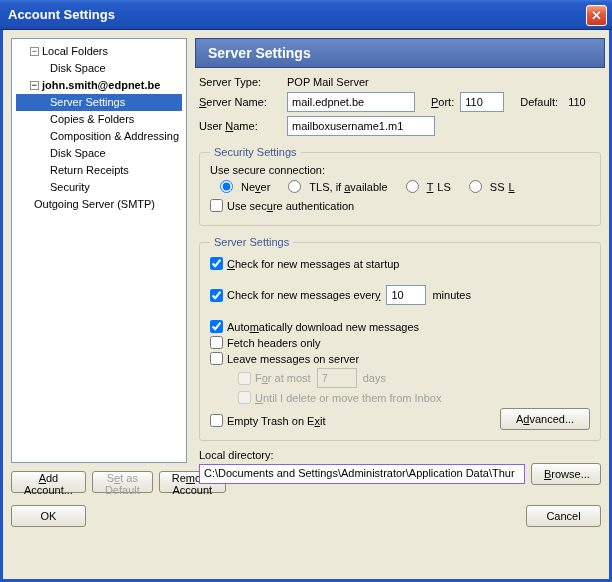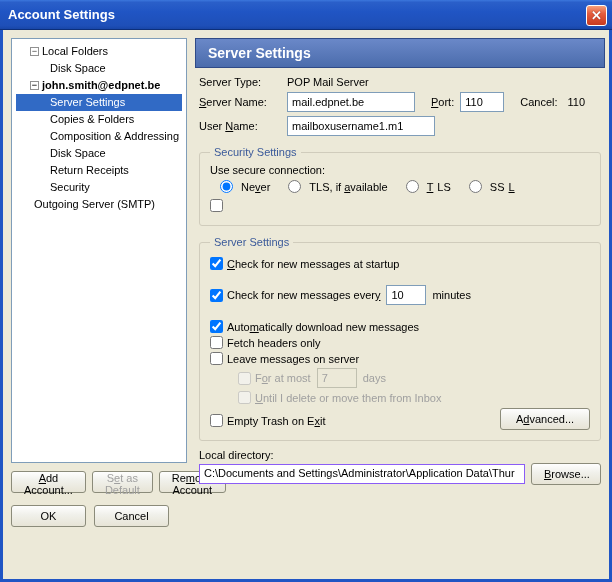--- a/index.html
+++ b/index.html
@@ -123,21 +123,21 @@
     background:#fff;
     padding: 2px 4px;
     height: 20px;
     width: 326px;
     display:inline-block;
     overflow:hidden;
     white-space:nowrap;
     vertical-align:middle;
   }
   .bottom-btns {
-    display:flex; justify-content:flex-start; gap:8px;
+    display:flex; justify-content:space-between; gap:8px;
     margin-top: 12px;
   }
   .ok-btn { width: 75px;}
   .cancel-btn { width:75px;}
   .underline { text-decoration: underline; }
 </style>
 </head>
 <body>
 
 <div class="titlebar">
@@ -174,21 +174,21 @@
       <div class="form-area">
         <div class="row">
           <span class="lbl">Server Type:</span>
           <span>POP Mail Server</span>
         </div>
         <div class="row">
           <span class="lbl"><span class="underline">S</span>erver Name:</span>
           <input class="txt" style="width: 128px;" value="mail.edpnet.be">
           <span style="margin-left:16px"><span class="underline">P</span>ort:</span>
           <input class="txt" style="width: 44px; margin-left: 6px;" value="110">
-          <span style="margin-left:16px">Cancel:</span>
+          <span style="margin-left:16px">Default:</span>
           <span style="margin-left:10px">110</span>
         </div>
         <div class="row">
           <span class="lbl">User <span class="underline">N</span>ame:</span>
           <input class="txt" style="width: 148px;" value="mailboxusername1.m1">
         </div>
 
         <fieldset class="grp">
           <legend>Security Settings</legend>
           <div>Use secure connection:</div>
@@ -199,20 +199,21 @@
               </label>
             <label class="rad-lbl">
                 <input type="radio" name="sec" style="">
                 <span>TLS, if <span class="underline">a</span>vailable</span>
               </label>
             <label class="rad-lbl"><input type="radio" name="sec" style=""><span class="underline">T</span>LS</label>
             <label class="rad-lbl"><input type="radio" name="sec" style="">SS<span class="underline">L</span></label>
           </div>
           <label class="sub-row">
               <input type="checkbox" style="">
+              <span>Use sec<span class="underline">u</span>re authentication</span>
             </label>
         </fieldset>
 
         <fieldset class="grp">
           <legend>Server Settings</legend>
           <label class="sub-row">
               <input type="checkbox" checked="" style="">
               <span><span class="underline">C</span>heck for new messages at startup</span>
             </label>
           <label class="sub-row">

